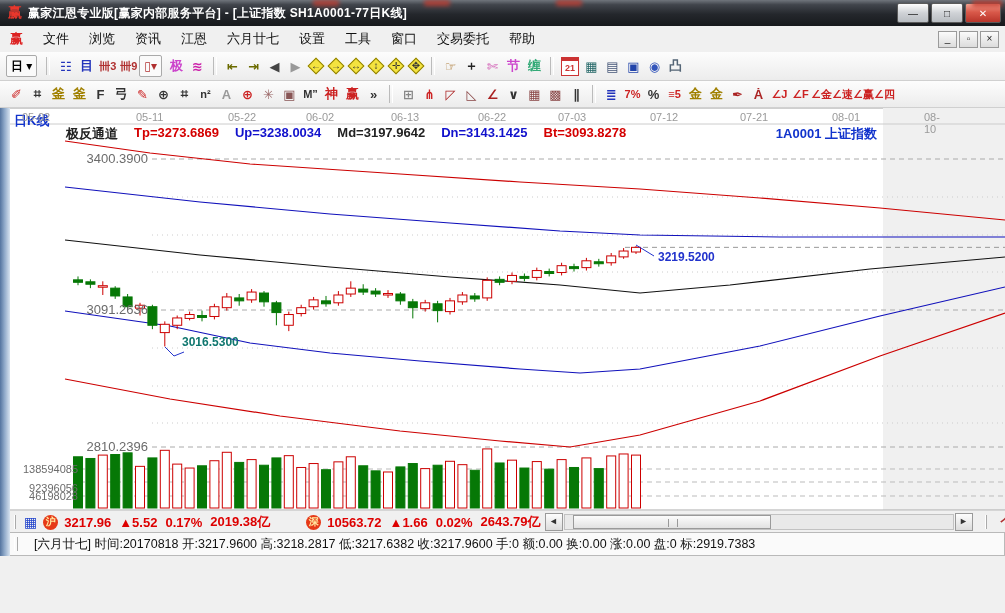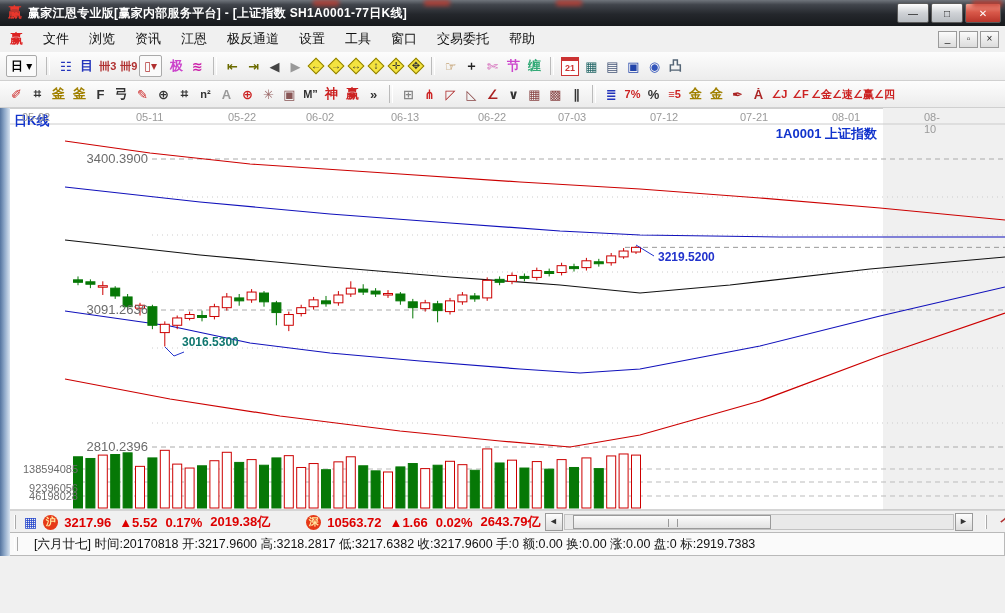--- a/index.html
+++ b/index.html
@@ -99,21 +99,21 @@
     <span id="title-text">赢家江恩专业版[赢家内部服务平台] - [上证指数  SH1A0001-77日K线]</span>
     <div id="win-controls">
       <span class="wbtn">—</span>
       <span class="wbtn">□</span>
       <span class="wbtn close">✕</span>
     </div>
   </div>
 
   <div id="menubar">
     <span id="menu-logo">赢</span>
-    <span id="menu-items"><span class="mitem">文件</span><span class="mitem">浏览</span><span class="mitem">资讯</span><span class="mitem">江恩</span><span class="mitem">极反通道</span><span class="mitem">设置</span><span class="mitem">工具</span><span class="mitem">窗口</span><span class="mitem">交易委托</span><span class="mitem">帮助</span></span>
+    <span id="menu-items"><span class="mitem">文件</span><span class="mitem">浏览</span><span class="mitem">资讯</span><span class="mitem">江恩</span><span class="mitem">六月廿七</span><span class="mitem">设置</span><span class="mitem">工具</span><span class="mitem">窗口</span><span class="mitem">交易委托</span><span class="mitem">帮助</span></span>
     <span id="mdi-buttons">
         <span class="mdib">_</span>
         <span class="mdib">▫</span>
         <span class="mdib">×</span>
       </span>
   </div>
 
   <div id="toolbar1" class="toolbar">
       <span class="tbtn" style="color: rgb(0, 0, 0);">日 ▾</span>
       <span class="tsep"></span>
@@ -384,20 +384,28 @@
         <span class="cdate" style="left: 218px;">05-22</span>
         <span class="cdate" style="left: 296px;">06-02</span>
         <span class="cdate" style="left: 381px;">06-13</span>
         <span class="cdate" style="left: 468px;">06-22</span>
         <span class="cdate" style="left: 548px;">07-03</span>
         <span class="cdate" style="left: 640px;">07-12</span>
         <span class="cdate" style="left: 730px;">07-21</span>
         <span class="cdate" style="left: 822px;">08-01</span>
         <span class="cdate" style="left: 914px;">08-10</span>
       </div>
+    <div id="info-row">
+      <span id="indicator-name">极反通道</span>
+    <span style="color: rgb(212, 0, 0);">Tp=3273.6869</span>
+        <span style="color: rgb(17, 17, 204);">Up=3238.0034</span>
+        <span style="color: rgb(34, 34, 34);">Md=3197.9642</span>
+        <span style="color: rgb(17, 17, 204);">Dn=3143.1425</span>
+        <span style="color: rgb(212, 0, 0);">Bt=3093.8278</span>
+      </div>
     <span id="symbol-label">1A0001  上证指数</span>
     <div id="axis-labels">
         <span class="paxis" style="top: 42px;">3400.3900</span>
         <span class="paxis" style="top: 193px;">3091.2636</span>
         <span class="paxis" style="top: 330px;">2810.2396</span>
         <span class="vaxis" style="top: 354px;">138594085</span>
         <span class="vaxis" style="top: 373px;">92396056</span>
         <span class="vaxis" style="top: 381px;">46198028</span>
       </div>
     <div id="anno-layer">

